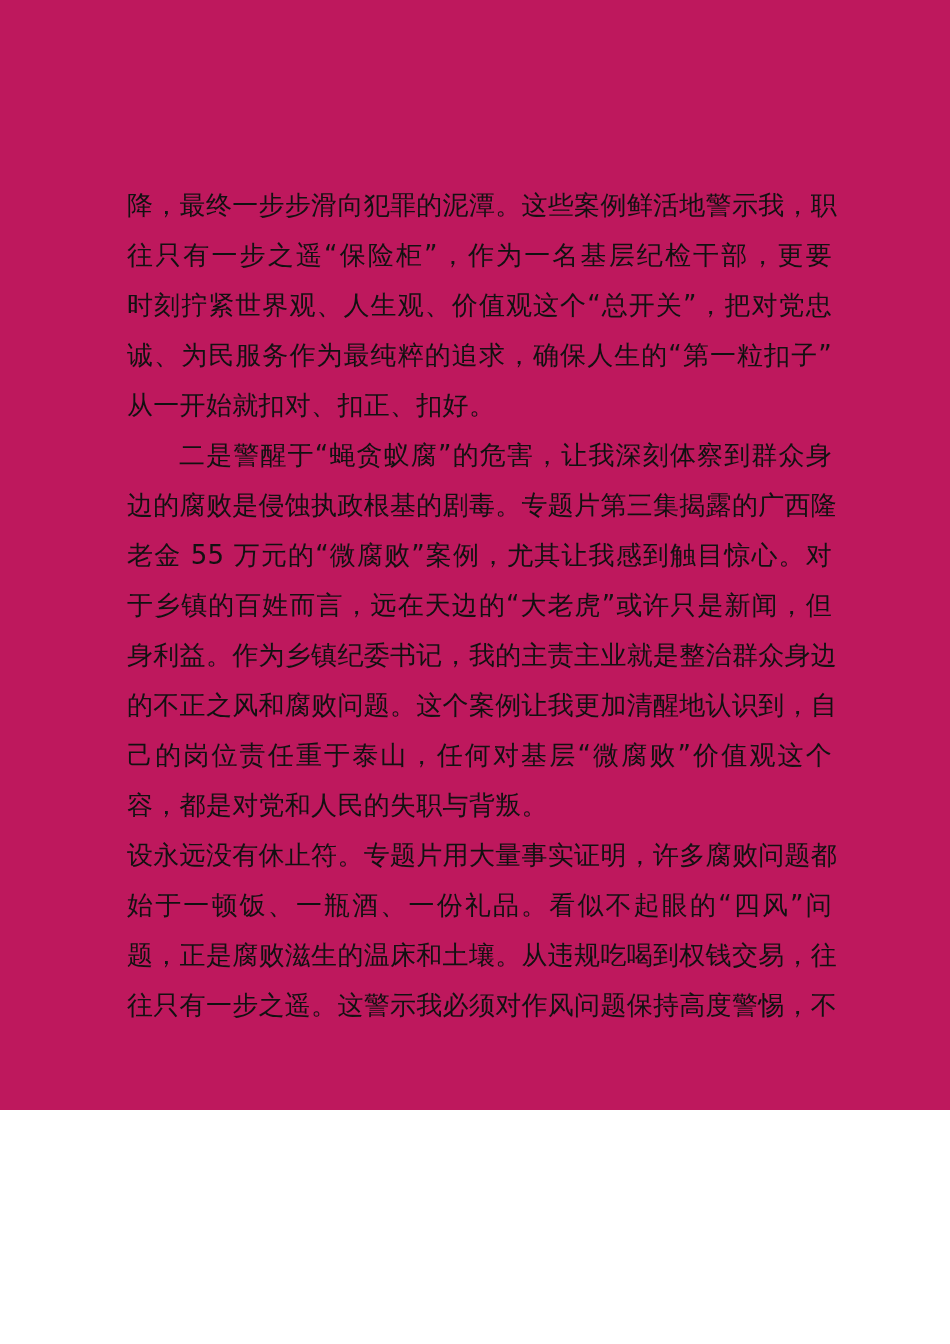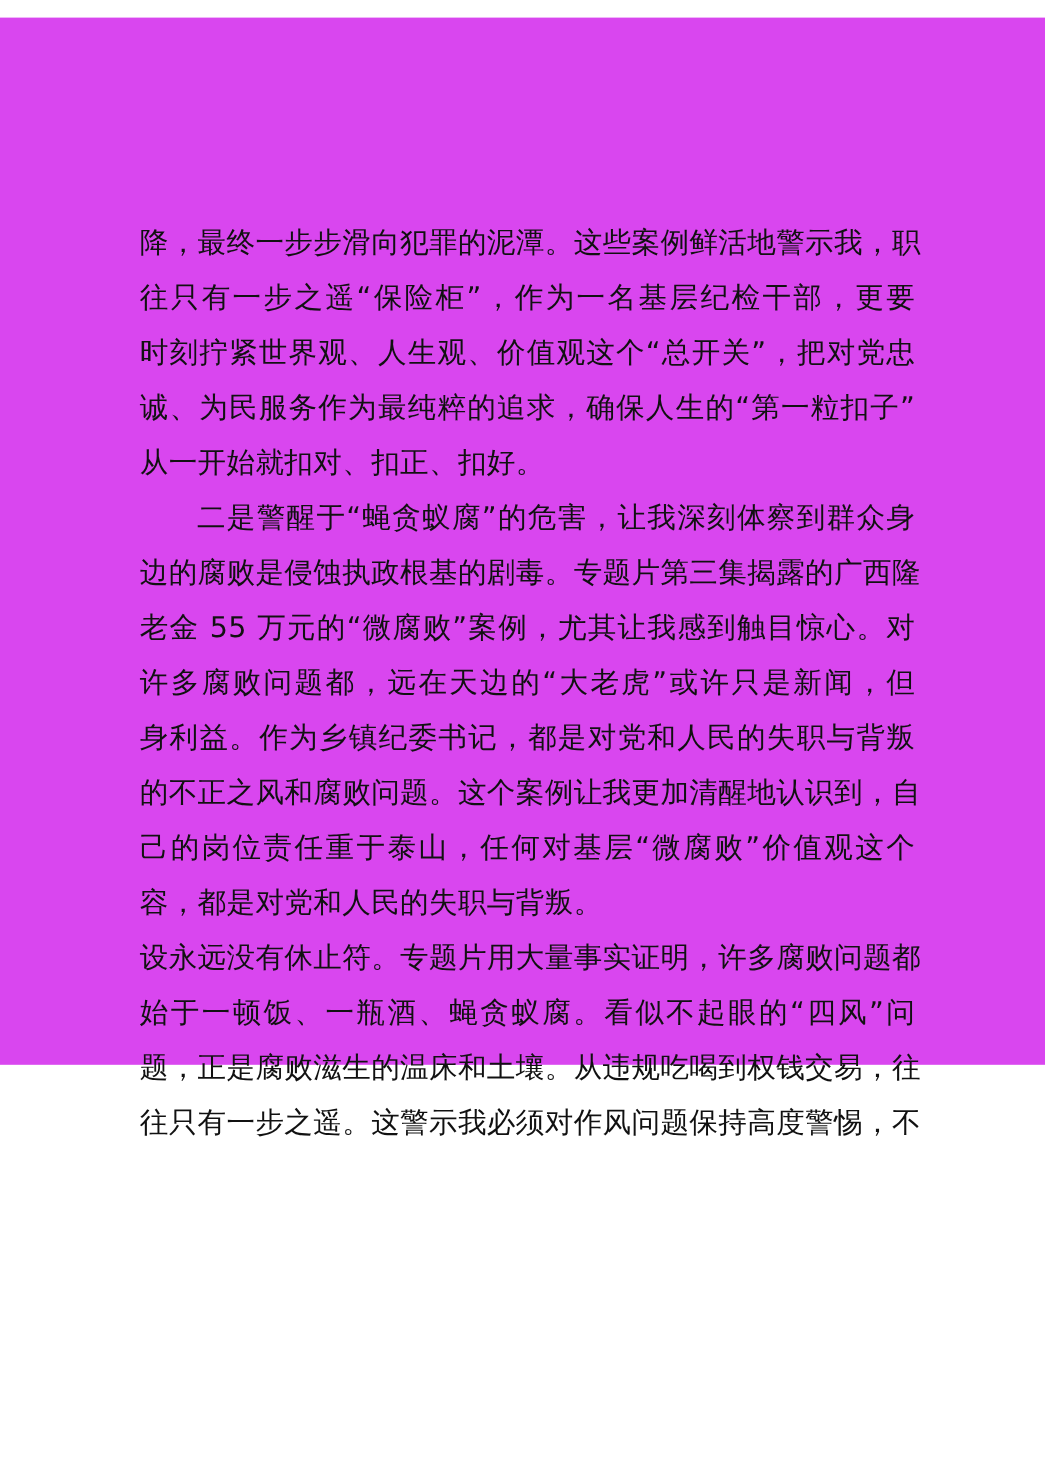--- a/index.html
+++ b/index.html
@@ -9,24 +9,24 @@
     }
     body {
       width: 950px;
       height: 1344px;
       position: relative;
       overflow: hidden;
     }
     .page {
       position: absolute;
       left: 0;
-      top: 16px;
+      top: 0;
       width: 950px;
-      height: 952px;
-      background: #d946ef;
+      height: 1110px;
+      background: #be185d;
     }
     .content {
       position: absolute;
       left: 127px;
       top: 180px;
       width: 705px;
     }
     .line {
       display: block;
       height: 50px;
@@ -60,28 +60,28 @@
       <span class="line">往只有一步之遥“保险柜”，作为一名基层纪检干部，更要</span>
       <span class="line">时刻拧紧世界观、人生观、价值观这个“总开关”，把对党忠</span>
       <span class="line">诚、为民服务作为最纯粹的追求，确保人生的“第一粒扣子”</span>
       <span class="line last">从一开始就扣对、扣正、扣好。</span>
     </div>
 
     <div class="para">
       <span class="line indent">二是警醒于“蝇贪蚁腐”的危害，让我深刻体察到群众身</span>
       <span class="line">边的腐败是侵蚀执政根基的剧毒。专题片第三集揭露的广西隆</span>
       <span class="line">老金 55 万元的“微腐败”案例，尤其让我感到触目惊心。对</span>
-      <span class="line">许多腐败问题都，远在天边的“大老虎”或许只是新闻，但</span>
-      <span class="line">身利益。作为乡镇纪委书记，都是对党和人民的失职与背叛</span>
+      <span class="line">于乡镇的百姓而言，远在天边的“大老虎”或许只是新闻，但</span>
+      <span class="line">身利益。作为乡镇纪委书记，我的主责主业就是整治群众身边</span>
       <span class="line">的不正之风和腐败问题。这个案例让我更加清醒地认识到，自</span>
       <span class="line">己的岗位责任重于泰山，任何对基层“微腐败”价值观这个</span>
       <span class="line last">容，都是对党和人民的失职与背叛。</span>
     </div>
 
     <div class="para">
       <span class="line">设永远没有休止符。专题片用大量事实证明，许多腐败问题都</span>
-      <span class="line">始于一顿饭、一瓶酒、蝇贪蚁腐。看似不起眼的“四风”问</span>
+      <span class="line">始于一顿饭、一瓶酒、一份礼品。看似不起眼的“四风”问</span>
       <span class="line">题，正是腐败滋生的温床和土壤。从违规吃喝到权钱交易，往</span>
       <span class="line">往只有一步之遥。这警示我必须对作风问题保持高度警惕，不</span>
     </div>
 
   </div>
 </div>
 
 </body></html>

